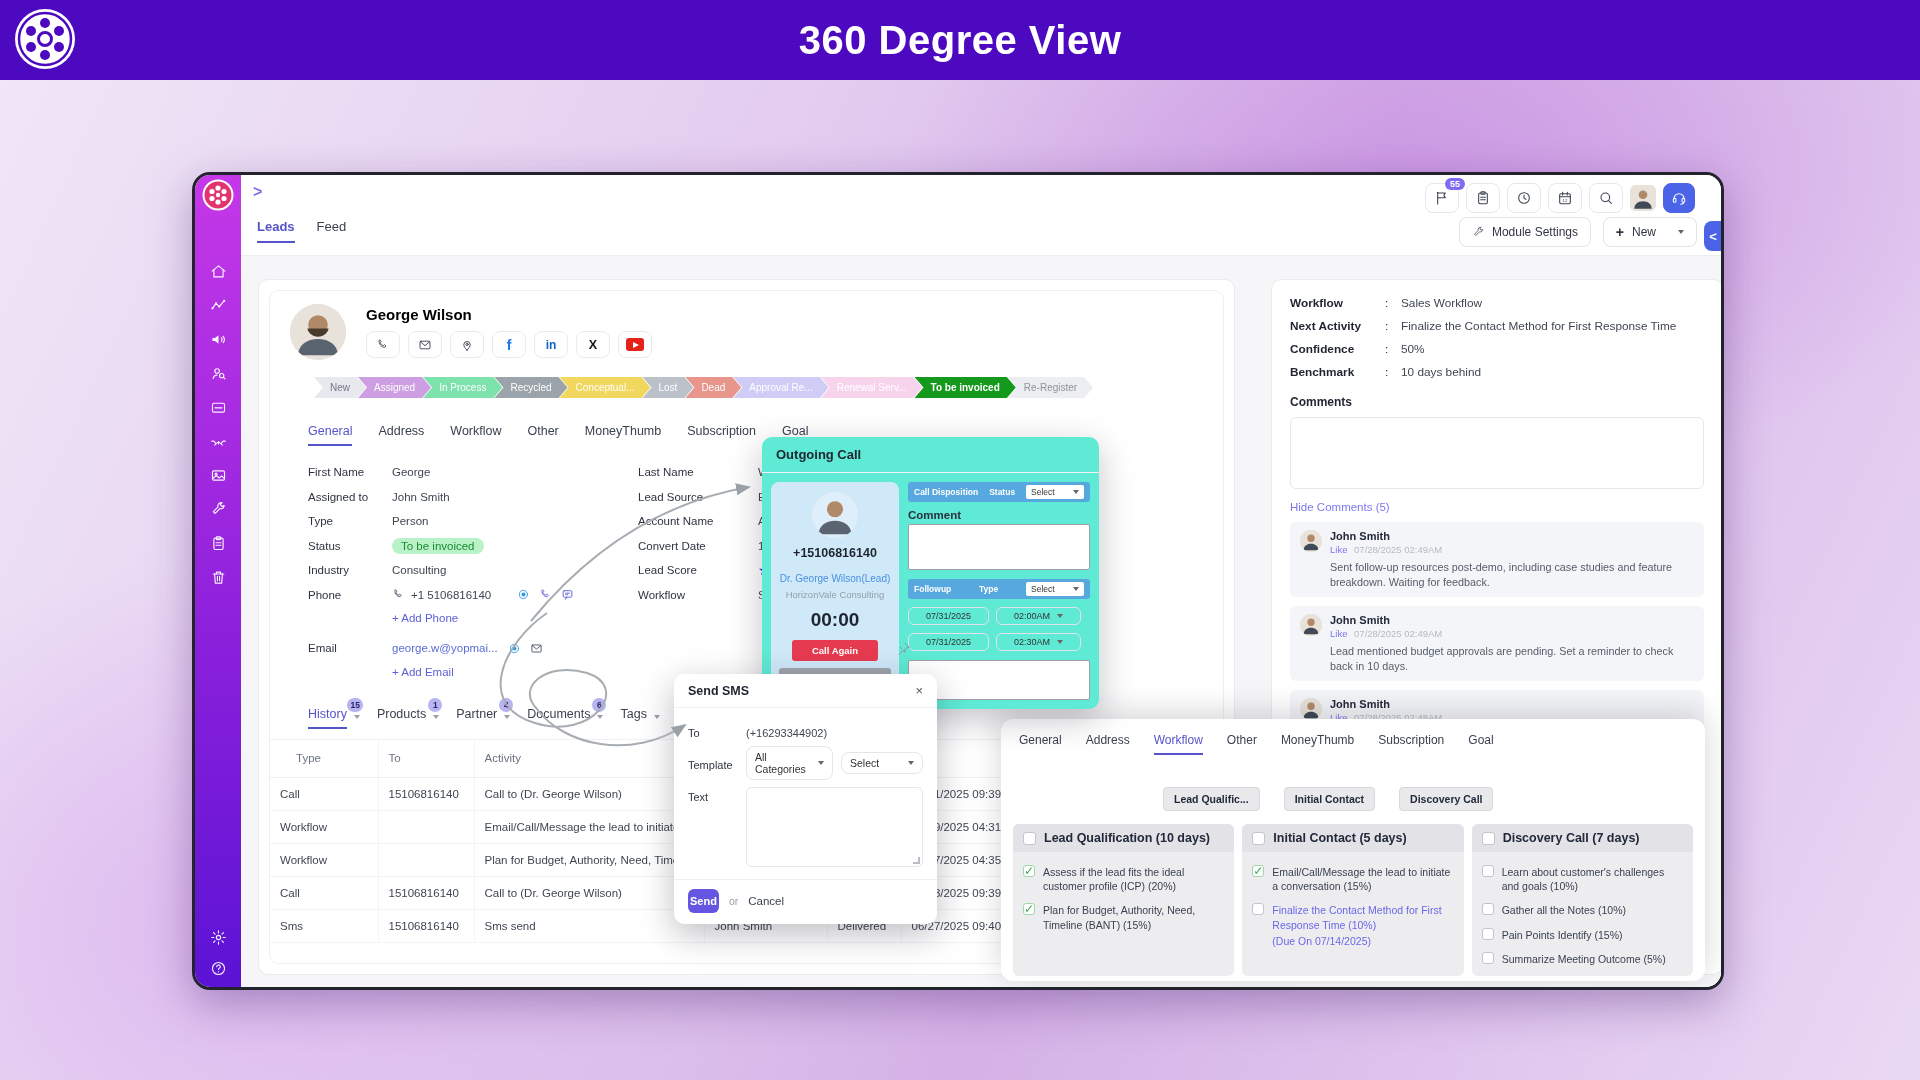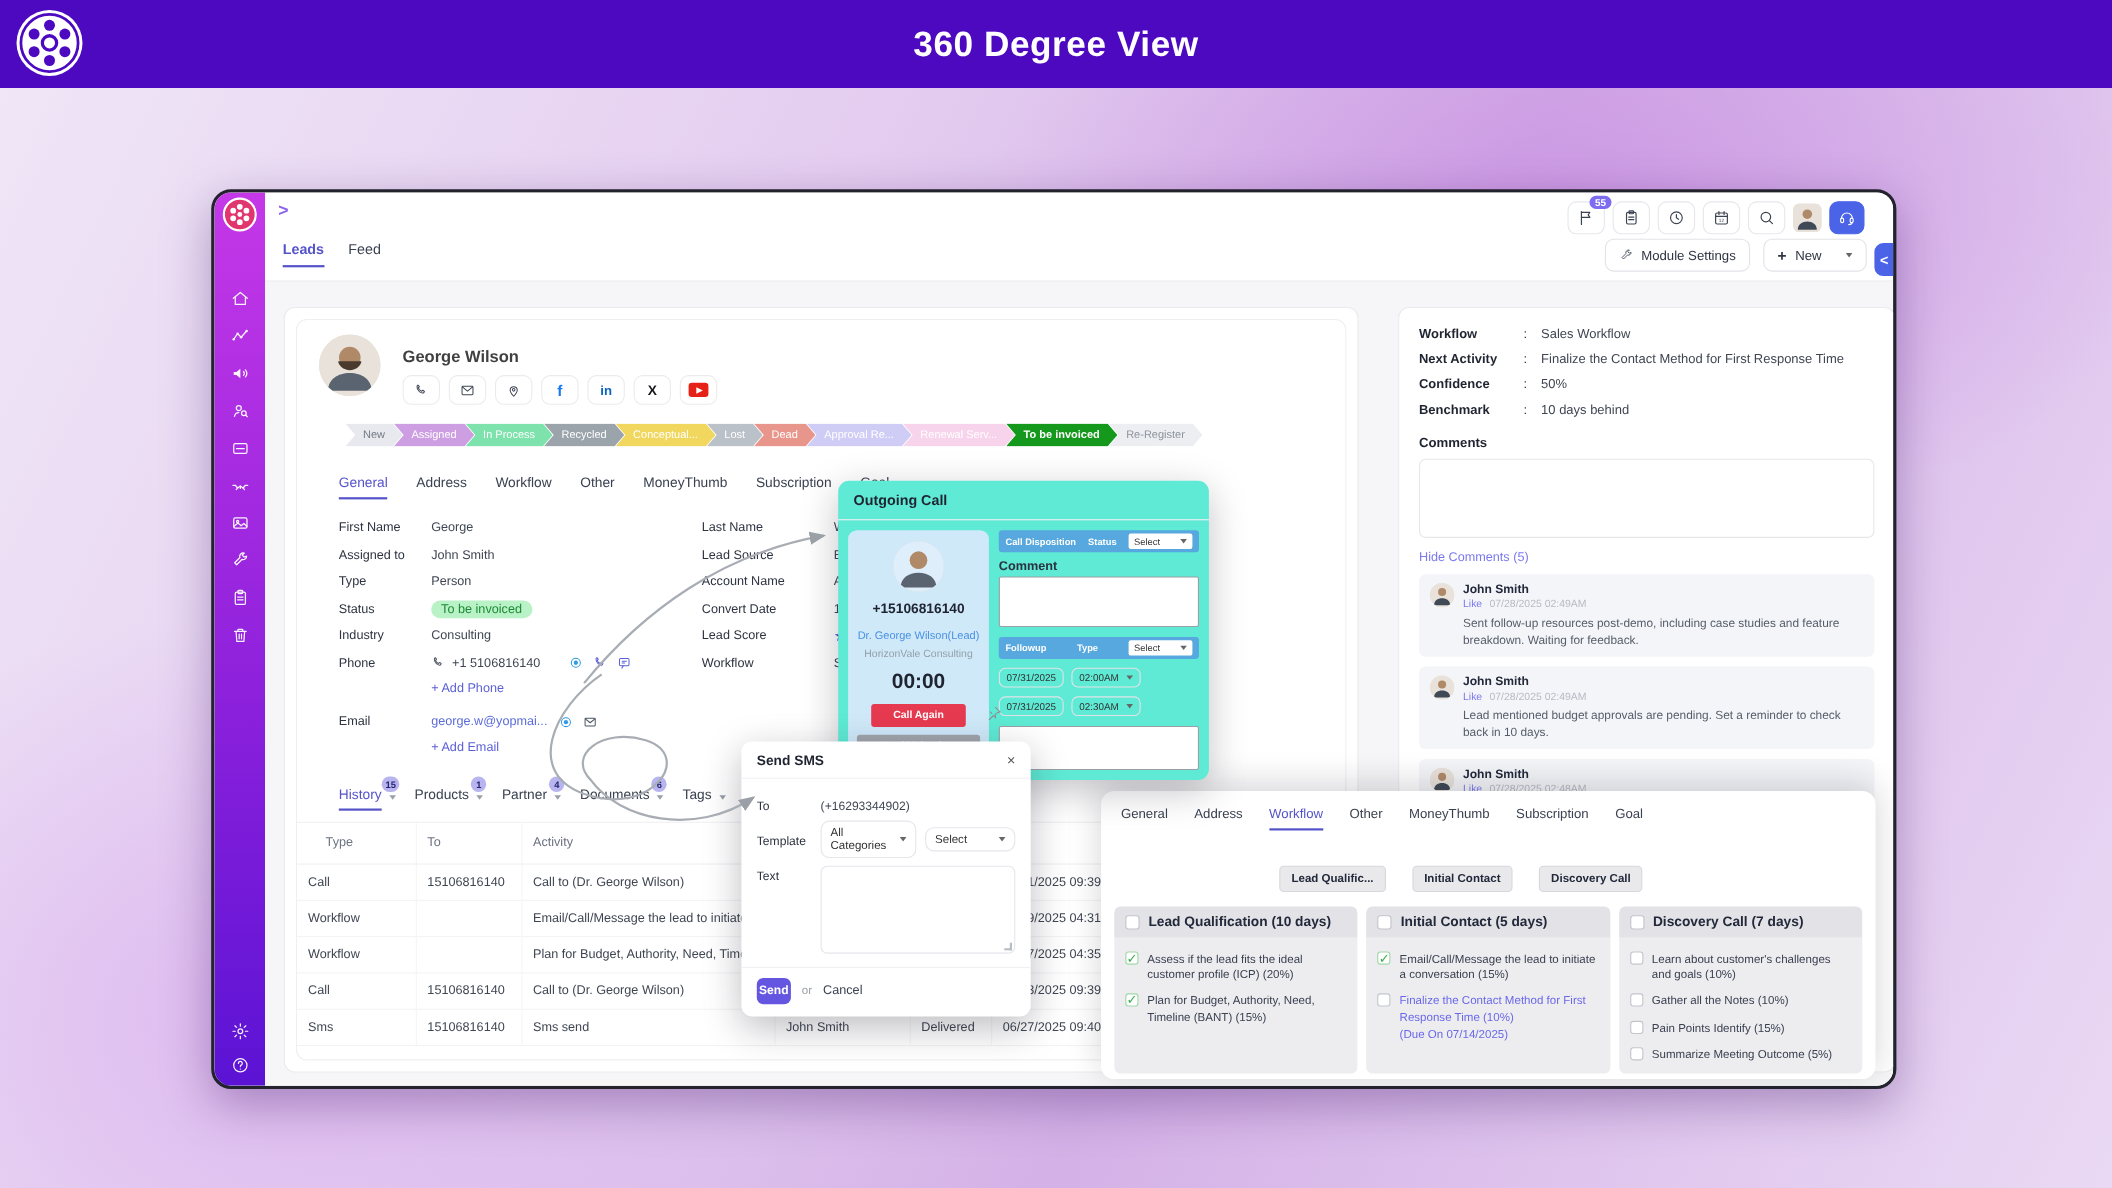--- a/index.html
+++ b/index.html
@@ -6,21 +6,21 @@
   html,body{width:1920px;height:1080px;overflow:hidden;font-family:"Liberation Sans",sans-serif}
   body{
     background:
       radial-gradient(900px 500px at 75% 18%, rgba(196,130,224,.55), transparent 60%),
       radial-gradient(800px 600px at 12% 85%, rgba(214,166,238,.55), transparent 60%),
       linear-gradient(115deg,#f0e7f7 0%,#e4cdf0 35%,#d4b1e7 60%,#ead9f4 100%);
   }
   svg{display:block}
   .topband{position:absolute;left:0;top:0;width:1920px;height:80px;background:#4d09c0;display:flex;align-items:center;justify-content:center}
   .logo{position:absolute;left:14px;top:8px;width:62px;height:62px}
-  .ptitle{color:#fff;font-size:32px;font-weight:bold;letter-spacing:.5px}
+  .ptitle{color:#fff;font-size:40px;font-weight:bold;letter-spacing:.5px}
   
   .appwin{position:absolute;left:192px;top:172px;width:1532px;height:818px;background:#fff;border:3px solid #23232e;border-radius:18px;overflow:hidden;box-shadow:0 14px 44px rgba(60,20,100,.35)}
   .sidebar{position:absolute;left:0;top:0;width:46px;height:100%;background:linear-gradient(180deg,#c538e8 0%,#8e21dc 55%,#5b13d4 100%);display:flex;flex-direction:column;align-items:center}
   .slogo{margin-top:4px;width:32px;height:32px}
   .snav{margin-top:52px;display:flex;flex-direction:column;align-items:center;gap:17px;color:#fff}
   .snav .sic,.sbottom .sic{width:17px;height:17px;cursor:pointer;opacity:.95}
   .sic svg{width:100%;height:100%;stroke:#fff;fill:none;stroke-width:1.6;stroke-linecap:round;stroke-linejoin:round}
   .sbottom{position:absolute;bottom:10px;left:0;width:46px;display:flex;flex-direction:column;align-items:center;gap:14px;color:#fff}
   .main{position:absolute;left:46px;top:0;right:0;bottom:0;background:#fff}
   .crumb{position:absolute;left:12px;top:8px;color:#8a63f0;font-size:16px;font-weight:bold;cursor:pointer}
@@ -37,21 +37,21 @@
   .msbtn svg{width:13px;height:13px;stroke:#4b5362;fill:none;stroke-width:1.6}
   .newbtn{position:absolute;right:24px;top:42px;height:30px;border:1px solid #e2e3e8;border-radius:8px;background:#fff;display:flex;align-items:center;gap:8px;padding:0 12px;font-size:12px;color:#2f3542;cursor:pointer}
   .collapsetab{position:absolute;right:-1px;top:46px;width:18px;height:30px;background:#4a63e7;border-radius:8px 0 0 8px;color:#fff;display:flex;align-items:center;justify-content:center;font-size:13px;font-weight:bold;cursor:pointer}
   .content{position:absolute;left:0;right:0;top:80px;bottom:0;background:#f6f6f8;border-top:1px solid #ededf1}
   .card{position:absolute;background:#fff;border:1px solid #ebebef;border-radius:10px}
   .maincard{left:17px;top:23px;width:977px;bottom:12px;overflow:hidden}
   .inner{margin:10px;border:1px solid #efeff3;border-radius:10px;height:calc(100% - 20px);overflow:hidden}
   
   .profile{display:flex;padding:13px 0 0 20px;gap:20px}
   .bigav{width:56px;height:56px;border-radius:50%;overflow:hidden;background:#e9e2da;flex:0 0 auto}
-  .pname{font-size:15px;font-weight:bold;color:#404040;margin-top:12px}
+  .pname{font-size:15px;font-weight:bold;color:#000000;margin-top:2px}
   .socialrow{display:flex;gap:8px;margin-top:8px}
   .sbox{width:34px;height:27px;border:1px solid #ebebee;border-radius:8px;background:#fff;display:flex;align-items:center;justify-content:center;cursor:pointer;color:#3e4653;font-weight:bold}
   .sbox svg{width:14px;height:14px;stroke:currentColor;fill:none;stroke-width:1.6;stroke-linecap:round;stroke-linejoin:round}
   .fb{color:#1877f2;font-size:14px}
   .li{color:#0a66c2;font-size:12px}
   .xx{color:#15171a;font-size:12.5px}
   .yt{width:18px;height:13px;background:#e62117;border-radius:3px;position:relative}
   .yt::after{content:"";position:absolute;left:7px;top:3.5px;border-left:6px solid #fff;border-top:3px solid transparent;border-bottom:3px solid transparent}
   
   .pl{display:flex;margin:17px 0 0 44px}
@@ -119,21 +119,21 @@
   .pinic{position:absolute;right:-12px;bottom:44px;width:15px;height:15px}
   .pinic svg{width:15px;height:15px;stroke:#8a9097;fill:none;stroke-width:1.6}
   .cpright{flex:1;display:flex;flex-direction:column}
   .bluebar{display:flex;align-items:center;justify-content:space-between;background:#57a8de;border-radius:3px;padding:3px 6px;color:#fff;font-size:8.5px;font-weight:bold}
   .selbox{background:#fff;border-radius:2px;color:#333;font-weight:normal;width:58px;display:flex;align-items:center;justify-content:space-between;padding:2px 5px;cursor:pointer}
   .caret{border-left:3.5px solid transparent;border-right:3.5px solid transparent;border-top:4px solid #666}
   .cmtl{font-size:11.5px;font-weight:bold;color:#2a3140;margin:7px 0 3px}
   .tarea{border:1px solid #9aa0a6;border-radius:2px;background:#fff;height:46px}
   .fup{margin-top:9px}
   .daterow{display:flex;gap:7px;margin-top:8px}
-  .dbox{border:1px solid #e1e3e8;border-radius:6px;padding:3px 6px;font-size:9px;color:#333;display:flex;align-items:center;gap:7px;cursor:pointer}
+  .dbox{border:1px solid #e1e3e8;border-radius:6px;padding:3px 17px;font-size:9px;color:#333;display:flex;align-items:center;gap:7px;cursor:pointer}
   .tarea2{margin-top:9px;height:40px;border:1px solid #9aa0a6;border-radius:2px;background:#fff}
   
   .smspopup{position:absolute;left:479px;top:499px;width:263px;background:#fff;border-radius:10px;box-shadow:0 10px 34px rgba(20,20,40,.28);z-index:12;font-size:11px}
   .smst{display:flex;justify-content:space-between;align-items:center;padding:9px 14px;border-bottom:1px solid #f0f0f3}
   .smstt{font-size:12.5px;font-weight:bold;color:#1f2430}
   .smsx{color:#555;font-size:13px;cursor:pointer}
   .smsb{padding:8px 14px 0}
   .smsrow{display:flex;margin-top:7px}
   .smsl{width:58px;color:#2d3340;flex:0 0 auto;padding-top:4px}
   .smsv{padding-top:4px;color:#3f4652}

